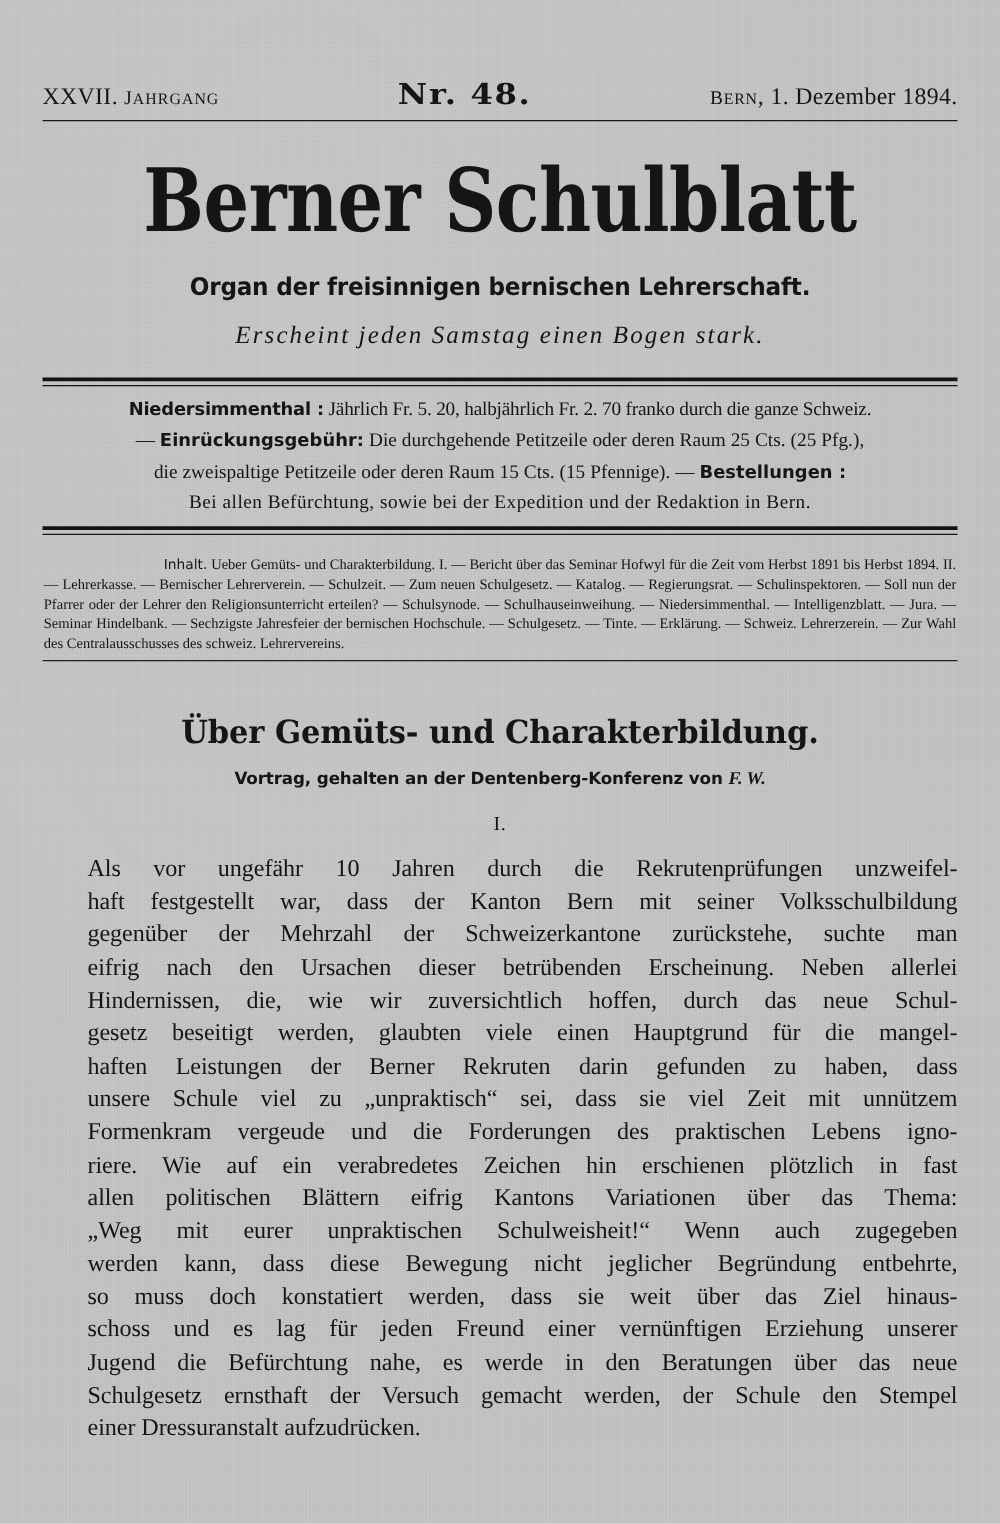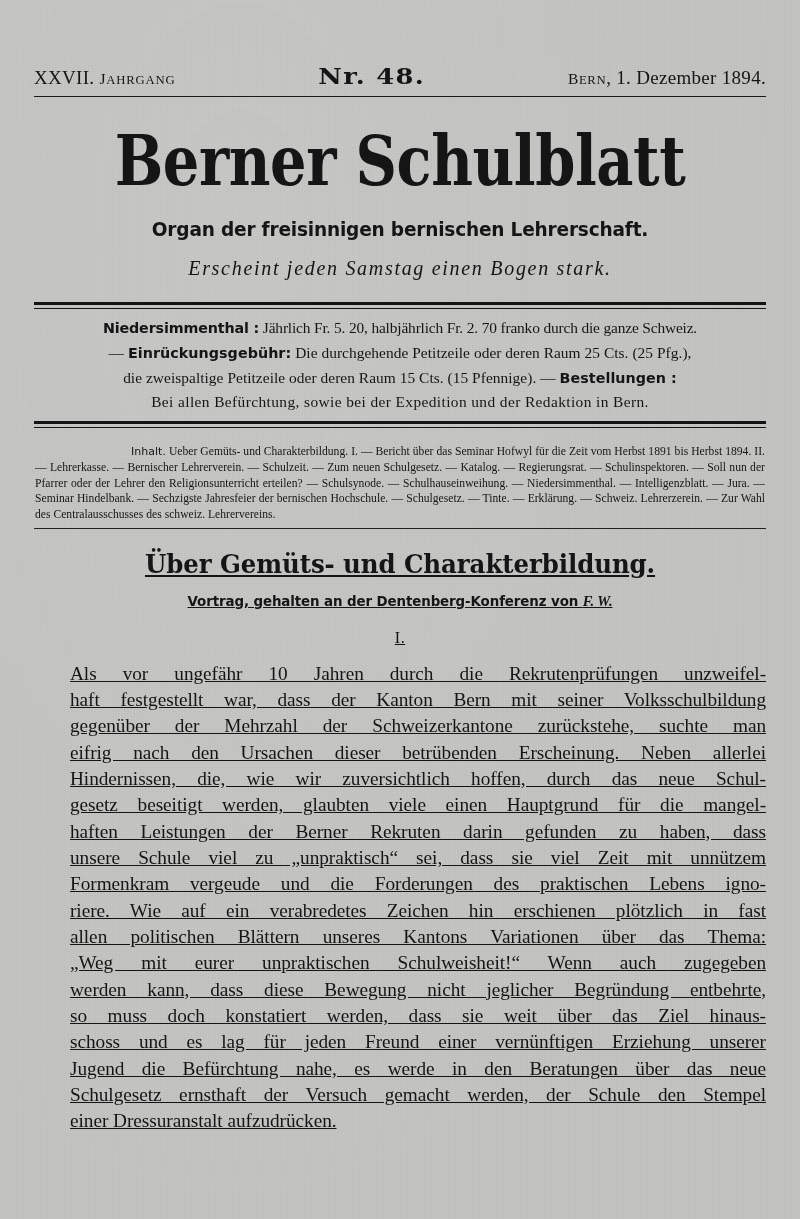--- a/index.html
+++ b/index.html
@@ -152,21 +152,21 @@
     letter-spacing: 0.02px;
   }
   .toc b {
     font-family: "DejaVu Sans", sans-serif;
     font-weight: 400;
     font-size: 11px;
   }
   .toc .indent { display:inline-block; width: 96px; }
 
   
-  .article { margin-top: 20px; text-decoration: underline; }
+  .article { margin-top: 42px; }
   .art-title {
     text-align: center;
     font-family: "DejaVu Serif", serif;
     font-weight: 700;
     font-size: 25.5px;
     letter-spacing: -0.1px;
     transform: scaleX(0.96);
   }
   .art-sub {
     text-align: center;
@@ -251,21 +251,21 @@
         <span class="ln first">Als vor ungefähr 10 Jahren durch die Rekrutenprüfungen unzweifel-</span>
         <span class="ln">haft festgestellt war, dass der Kanton Bern mit seiner Volksschulbildung</span>
         <span class="ln">gegenüber der Mehrzahl der Schweizerkantone zurückstehe, suchte man</span>
         <span class="ln">eifrig nach den Ursachen dieser betrübenden Erscheinung.  Neben allerlei</span>
         <span class="ln">Hindernissen, die, wie wir zuversichtlich hoffen, durch das neue Schul-</span>
         <span class="ln">gesetz beseitigt werden, glaubten viele einen Hauptgrund für die mangel-</span>
         <span class="ln">haften Leistungen der Berner Rekruten darin gefunden zu haben, dass</span>
         <span class="ln">unsere Schule viel zu „unpraktisch“ sei, dass sie viel Zeit mit unnützem</span>
         <span class="ln">Formenkram vergeude und die Forderungen des praktischen Lebens igno-</span>
         <span class="ln">riere.  Wie auf ein verabredetes Zeichen hin erschienen plötzlich in fast</span>
-        <span class="ln">allen politischen Blättern unseres Kantons Variationen über das Thema:</span>
+        <span class="ln">allen politischen Blättern eifrig Kantons Variationen über das Thema:</span>
         <span class="ln">„Weg mit eurer unpraktischen Schulweisheit!“  Wenn auch zugegeben</span>
         <span class="ln">werden kann, dass diese Bewegung nicht jeglicher Begründung entbehrte,</span>
         <span class="ln">so muss doch konstatiert werden, dass sie weit über das Ziel hinaus-</span>
         <span class="ln">schoss und es lag für jeden Freund einer vernünftigen Erziehung unserer</span>
         <span class="ln">Jugend die Befürchtung nahe, es werde in den Beratungen über das neue</span>
         <span class="ln">Schulgesetz ernsthaft der Versuch gemacht werden, der Schule den Stempel</span>
         <span class="ln last">einer Dressuranstalt aufzudrücken.</span>
       </p>
     </div>
   </div>

